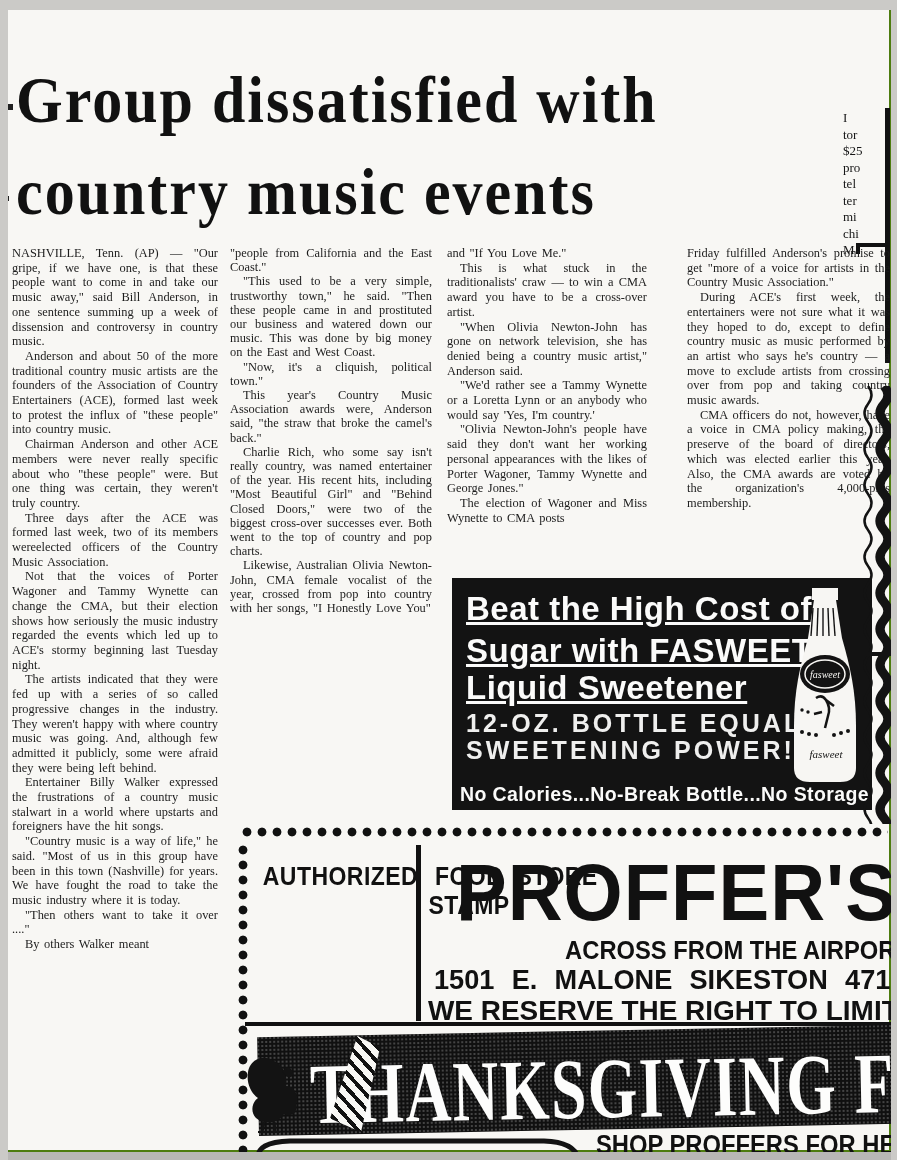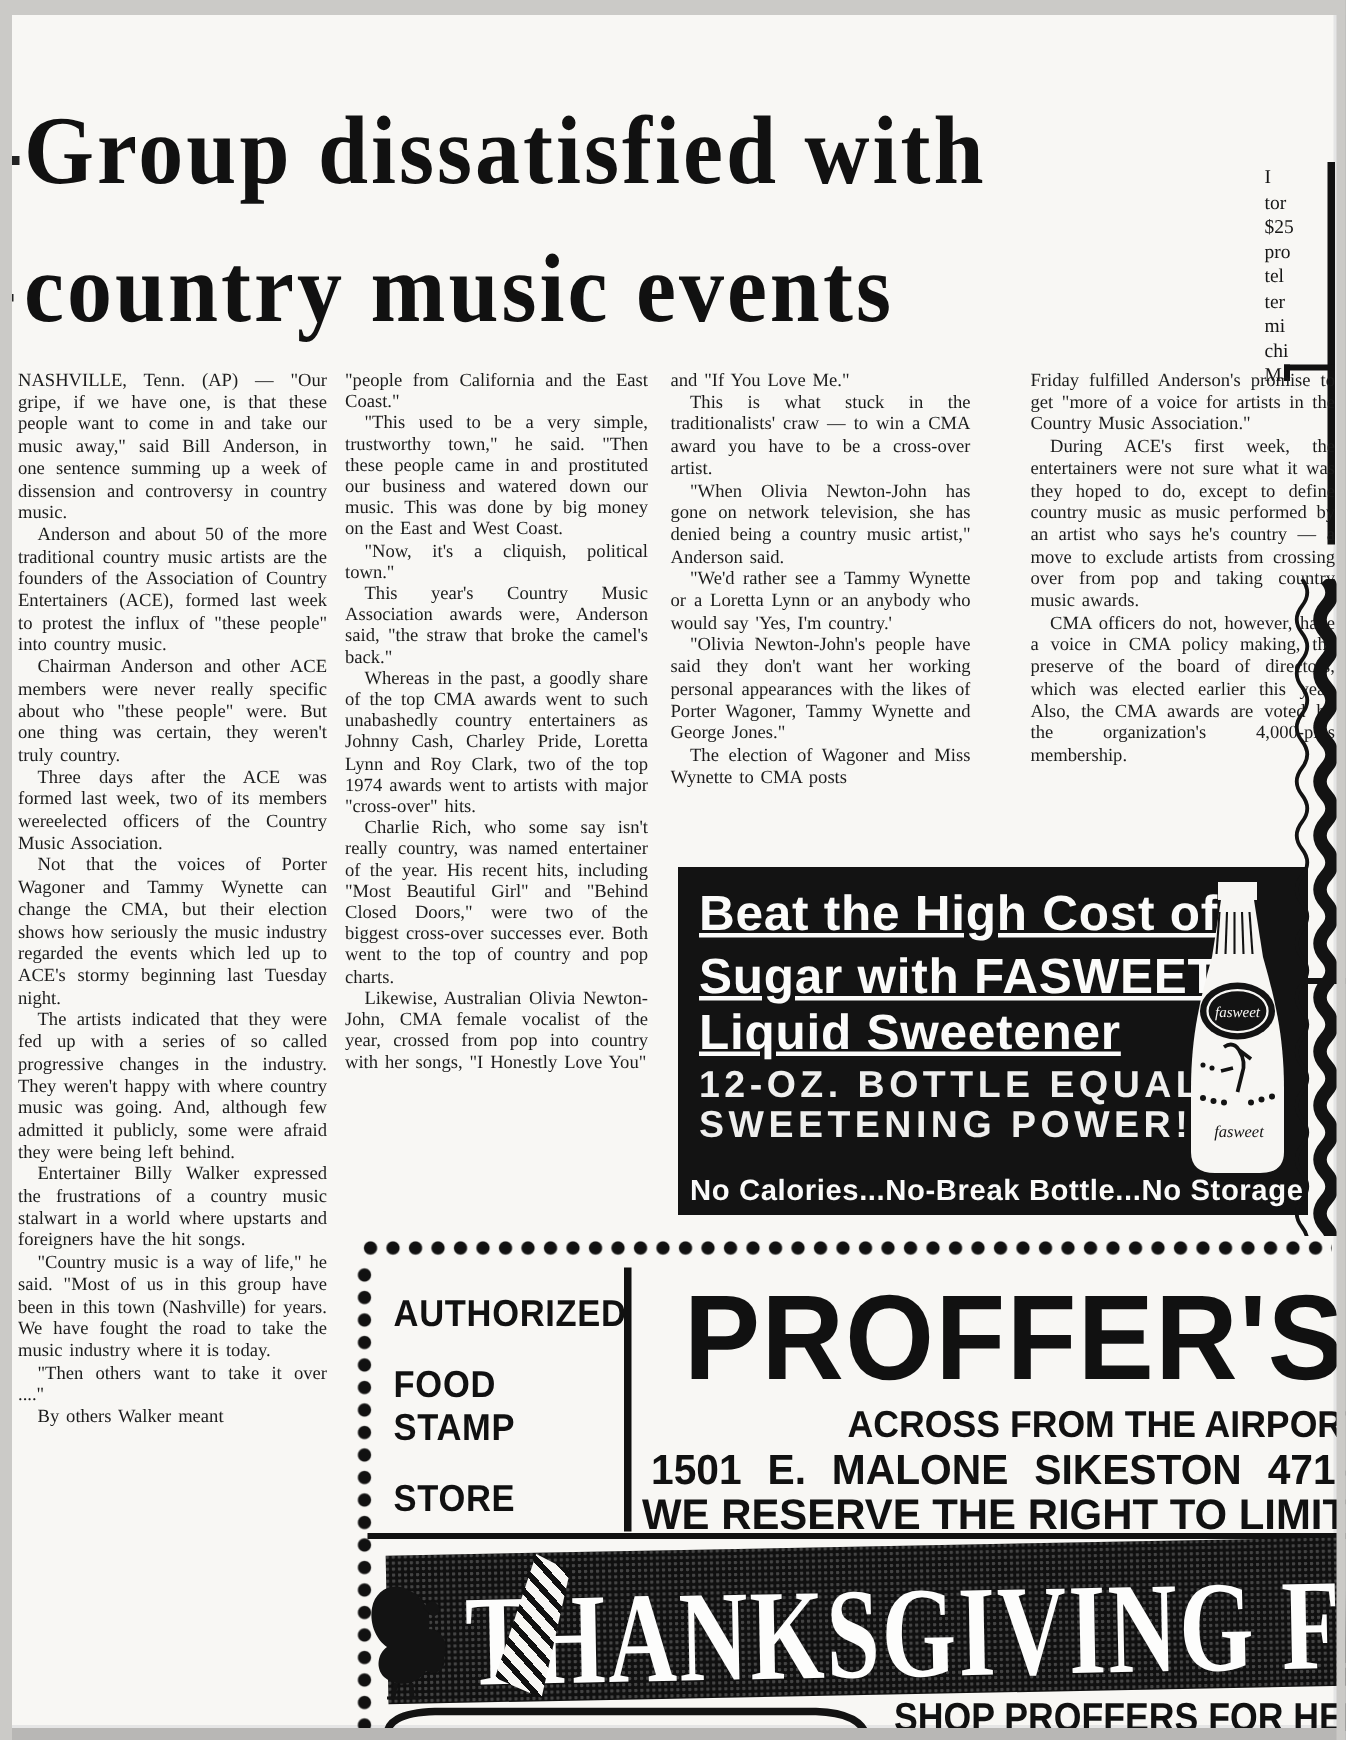--- a/index.html
+++ b/index.html
@@ -1,16 +1,16 @@
 <!DOCTYPE html>
 <html><head>
 <meta charset="utf-8">
 <style>
   html,body{margin:0;padding:0;background:#9a9a98;}
-  .stage{position:relative;width:897px;height:1160px;margin:0 auto;background:#e5e5e5;overflow:hidden;
+  .stage{position:relative;width:897px;height:1160px;margin:0 auto;background:#4d7c0f;overflow:hidden;
          font-family:"Liberation Serif",serif;color:#161616;}
   .paper{position:absolute;left:8px;top:10px;width:881px;height:1140px;background:#f8f7f4;}
   .abs{position:absolute;}
   
   .headline{font-family:"Liberation Serif",serif;font-weight:700;font-size:60px;letter-spacing:2px;
             color:#111;white-space:nowrap;transform:scaleY(1.08);transform-origin:left top;}
   .hmark{background:#222;}
   
   .col{font-size:12.4px;line-height:14.7px;text-align:justify;overflow:hidden;word-spacing:1.5px;color:#1c1c1c;}
   .col p{margin:0;text-indent:13px;}
@@ -85,21 +85,20 @@
     <p>"Country music is a way of life," he said. "Most of us in this group have been in this town (Nashville) for years. We have fought the road to take the music industry where it is today.</p>
     <p>"Then others want to take it over ...."</p>
     <p>By others Walker meant</p>
   </div>
 
   <div class="abs col col2" style="left:230px;top:246px;width:202px;height:600px;">
     <p class="noindent">"people from California and the East Coast."</p>
     <p>"This used to be a very simple, trustworthy town," he said. "Then these people came in and prostituted our business and watered down our music. This was done by big money on the East and West Coast.</p>
     <p>"Now, it's a cliquish, political town."</p>
     <p>This year's Country Music Association awards were, Anderson said, "the straw that broke the camel's back."</p>
-    <p>Whereas in the past, a goodly share of the top CMA awards went to such unabashedly country entertainers as Johnny Cash, Charley Pride, Loretta Lynn and Roy Clark, two of the top 1974 awards went to artists with major "cross-over" hits.</p>
     <p>Charlie Rich, who some say isn't really country, was named entertainer of the year. His recent hits, including "Most Beautiful Girl" and "Behind Closed Doors," were two of the biggest cross-over successes ever. Both went to the top of country and pop charts.</p>
     <p>Likewise, Australian Olivia Newton-John, CMA female vocalist of the year, crossed from pop into country with her songs, "I Honestly Love You"</p>
   </div>
 
   <div class="abs col" style="left:447px;top:246px;width:200px;height:328px;">
     <p class="noindent">and "If You Love Me."</p>
     <p>This is what stuck in the traditionalists' craw — to win a CMA award you have to be a cross-over artist.</p>
     <p>"When Olivia Newton-John has gone on network television, she has denied being a country music artist," Anderson said.</p>
     <p>"We'd rather see a Tammy Wynette or a Loretta Lynn or an anybody who would say 'Yes, I'm country.'</p>
     <p>"Olivia Newton-John's people have said they don't want her working personal appearances with the likes of Porter Wagoner, Tammy Wynette and George Jones."</p>
@@ -155,21 +154,21 @@
 
   <svg class="abs" style="left:860px;top:386px;" width="37" height="438" viewBox="0 0 37 438">
     <path d="M8,0 q7,9 0,18 q-7,9 0,18 q7,9 0,18 q-7,9 0,18 q7,9 0,18 q-7,9 0,18 q7,9 0,18 q-7,9 0,18 q7,9 0,18 q-7,9 0,18 q7,9 0,18 q-7,9 0,18 q7,9 0,18 q-7,9 0,18 q7,9 0,18 q-7,9 0,18 q7,9 0,18 q-7,9 0,18 q7,9 0,18 q-7,9 0,18 q7,9 0,18 q-7,9 0,18 q7,9 0,18 q-7,9 0,18 q7,9 0,18" fill="none" stroke="#131313" stroke-width="2.5"></path>
     <path d="M24,0 q8,9 0,18 q-8,9 0,18 q8,9 0,18 q-8,9 0,18 q8,9 0,18 q-8,9 0,18 q8,9 0,18 q-8,9 0,18 q8,9 0,18 q-8,9 0,18 q8,9 0,18 q-8,9 0,18 q8,9 0,18 q-8,9 0,18 q8,9 0,18 q-8,9 0,18 q8,9 0,18 q-8,9 0,18 q8,9 0,18 q-8,9 0,18 q8,9 0,18 q-8,9 0,18 q8,9 0,18 q-8,9 0,18 q8,9 0,18" fill="none" stroke="#131313" stroke-width="9"></path>
     <rect x="0" y="266" width="37" height="4" fill="#131313"></rect>
   </svg>
 
   <div class="abs dots-h" style="left:240px;top:826px;width:648px;height:13px;"></div>
   <div class="abs dots-v" style="left:237px;top:843px;width:13px;height:317px;"></div>
 
-  <div class="abs sansbold" style="left:256px;top:862px;width:160px;height:152px;display:flex;flex-direction:column;justify-content:space-between;text-align:left;">
+  <div class="abs sansbold" style="left:256px;top:862px;width:160px;height:152px;display:flex;flex-direction:row;justify-content:space-between;text-align:center;">
     <div class="fsline">AUTHORIZED</div>
     <div class="fsline">FOOD STAMP</div>
     <div class="fsline">STORE</div>
   </div>
   <div class="abs blackline" style="left:416px;top:845px;width:5px;height:176px;"></div>
 
   <div class="abs" style="left:426px;top:846px;width:471px;height:176px;overflow:hidden;text-align:right;">
     <div class="abs sansbold prof-title" style="left:30px;top:0;">PROFFER'S</div>
     <div class="abs sansbold prof-l1" style="left:130px;top:90px;">ACROSS FROM THE AIRPORT</div>
     <div class="abs sansbold prof-l2" style="left:8px;top:118px;">1501 E. MALONE SIKESTON 471-9942</div>

